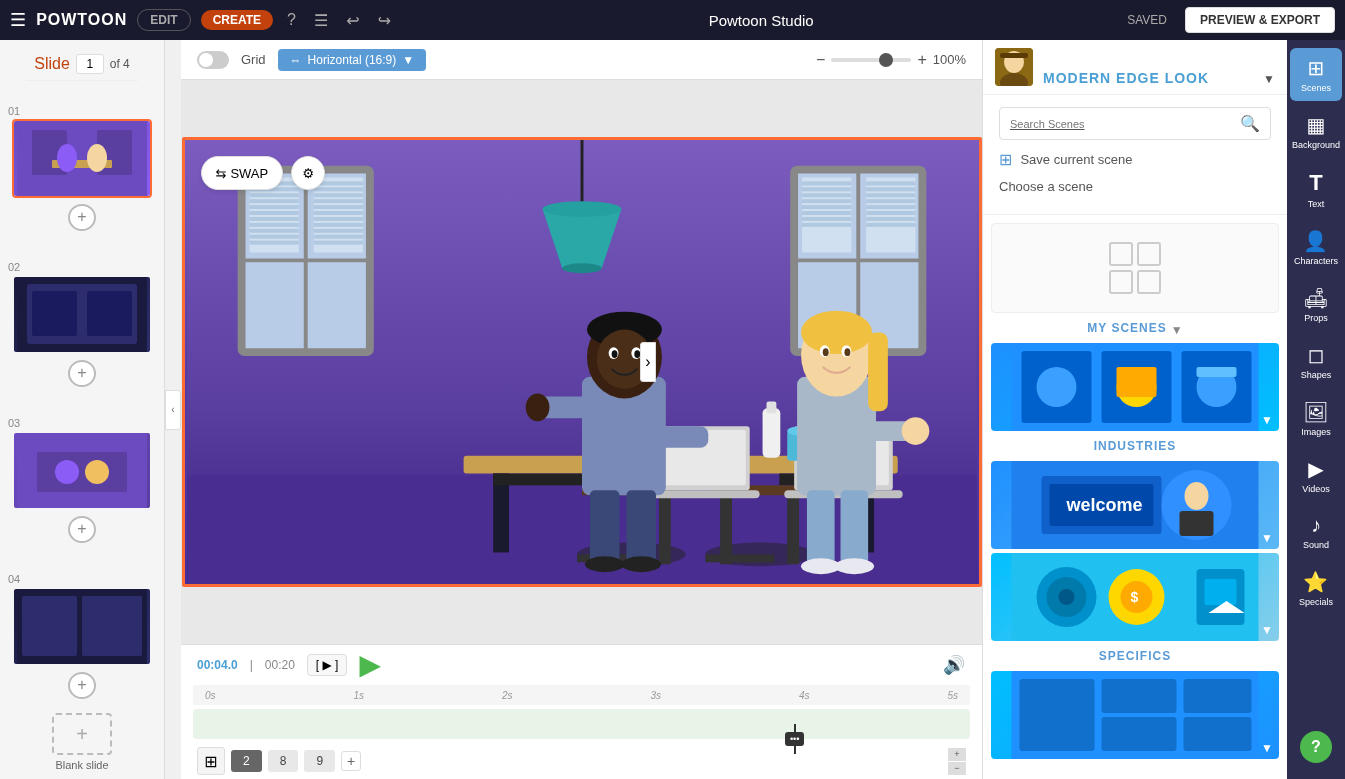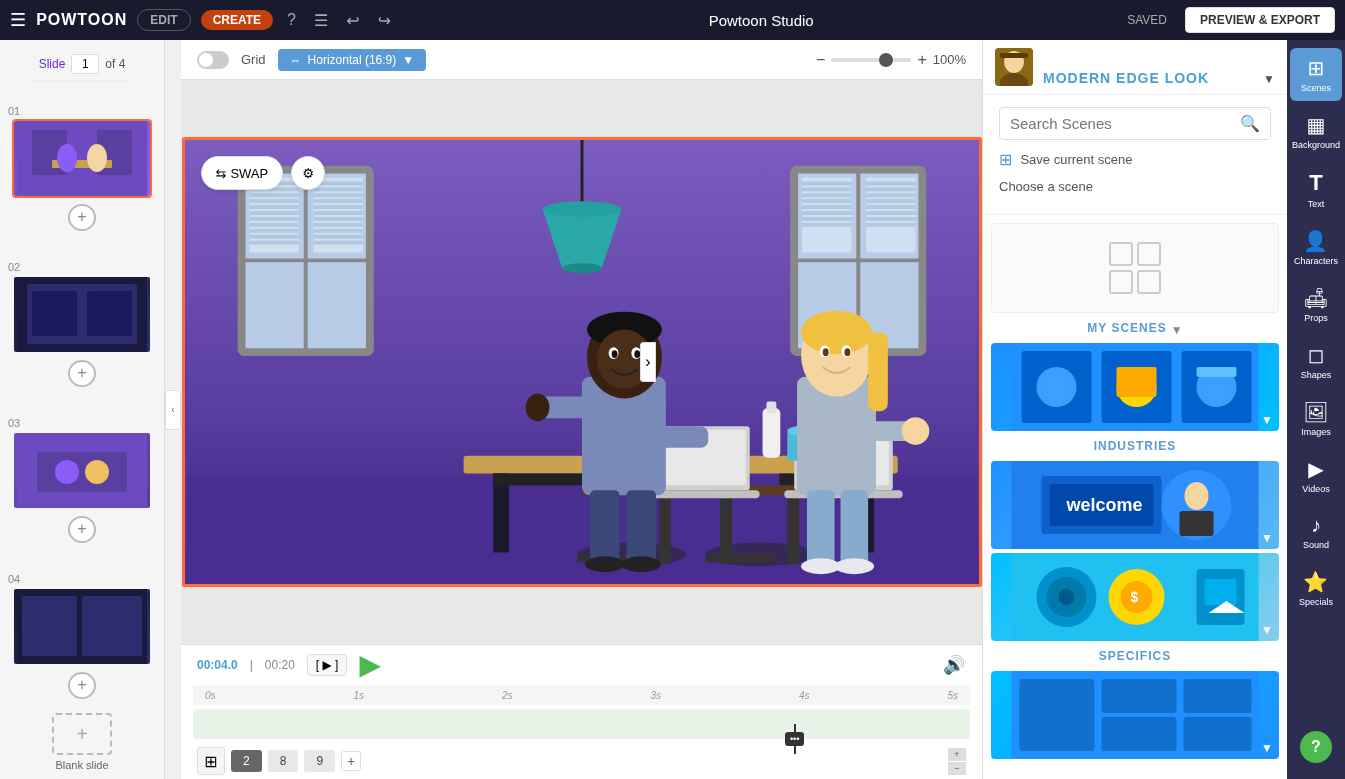--- a/index.html
+++ b/index.html
@@ -394,23 +394,24 @@
       display: flex;
       align-items: center;
       border: 1px solid #ddd;
       border-radius: 4px;
       padding: 6px 10px;
       gap: 8px;
     }
     .search-input {
       border: none;
       outline: none;
-      font-size: 15px;
+      font-size: 11px;
       flex: 1;
       color: #555;
+      text-decoration: underline;
     }
     .search-icon { color: #888; font-size: 16px; }
     .save-scene-row {
       display: flex;
       align-items: center;
       gap: 8px;
       margin-top: 10px;
       cursor: pointer;
     }
     .save-icon { color: #5b9bd5; font-size: 16px; }
@@ -544,21 +545,21 @@
     .profile-dropdown { color: #555; font-size: 12px; cursor: pointer; }
 
     
     .slide-topbar {
       display: flex;
       align-items: center;
       padding: 6px 8px;
       gap: 6px;
       border-bottom: 1px solid #eee;
     }
-    .slide-num-label { font-size: 12px; color: #6d28d9; }
+    .slide-num-label { font-size: 16px; color: #c2410c; }
     .slide-num-input {
       width: 28px;
       text-align: center;
       border: 1px solid #ddd;
       border-radius: 3px;
       font-size: 12px;
       padding: 2px;
     }
     .slide-of-label { font-size: 12px; color: #555; }
   </style>

